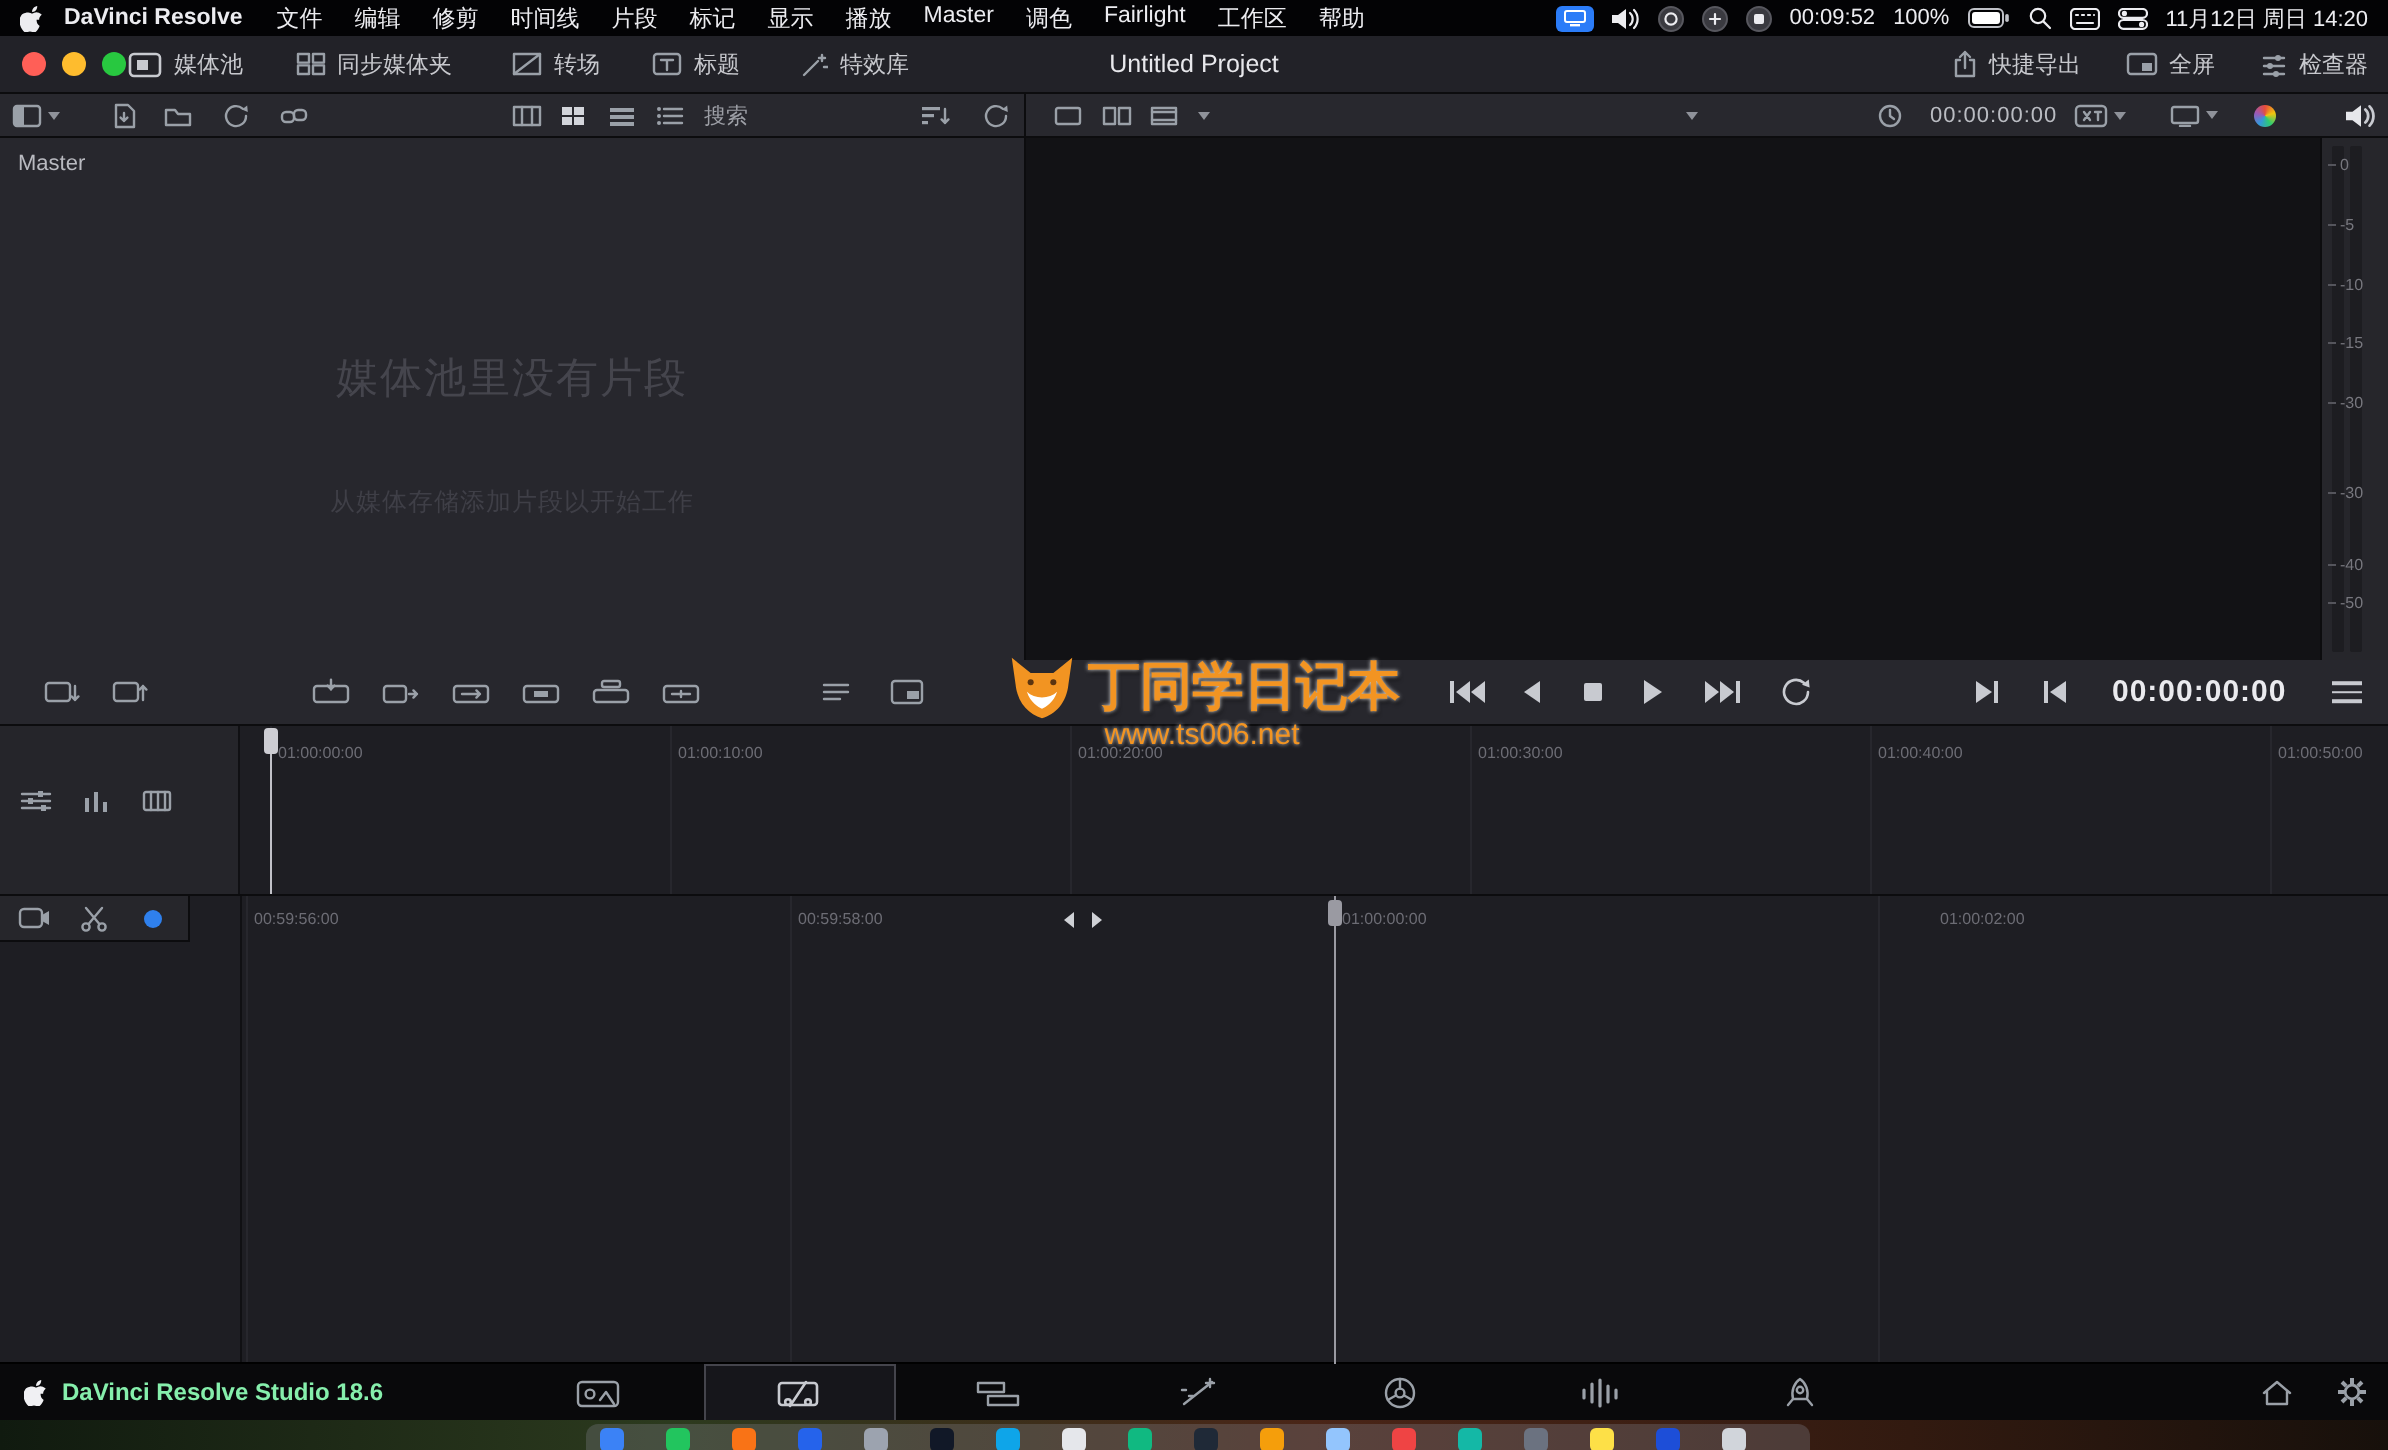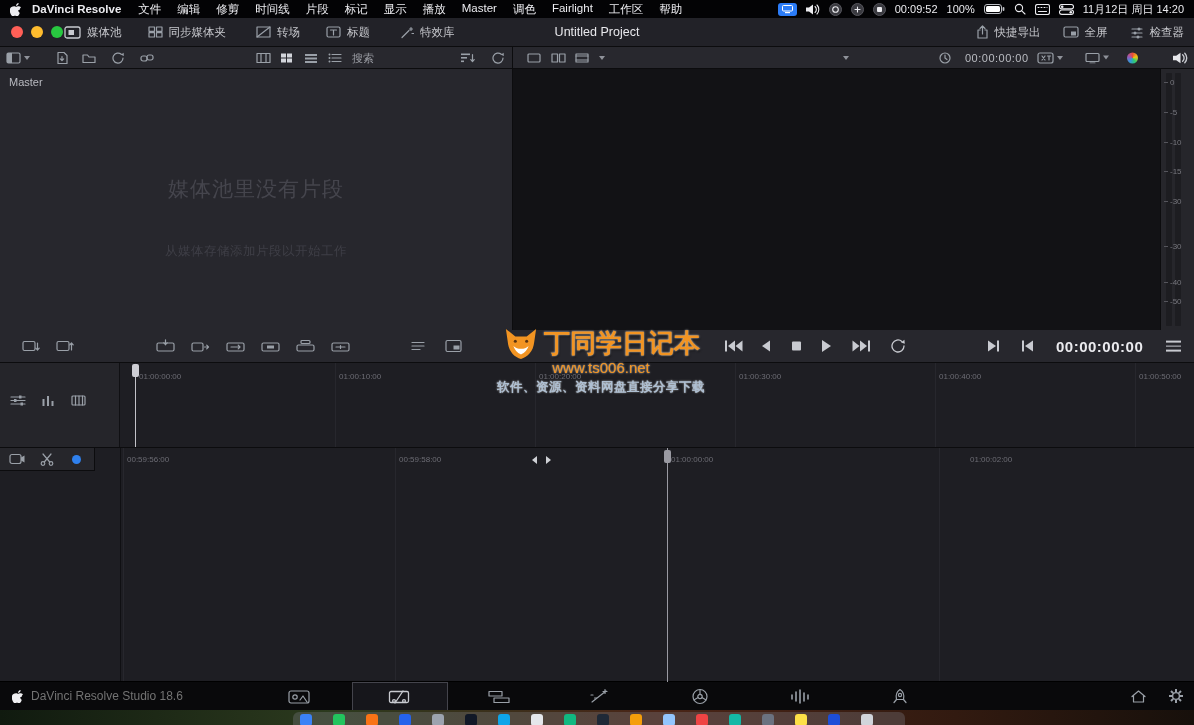--- a/index.html
+++ b/index.html
@@ -66,21 +66,21 @@
   .rlab{position:absolute;font-size:8px;color:#6c6c74;white-space:nowrap;z-index:1}
   .upperTL .rlab{top:9px}
   .lowerTL .rlab{top:7px}
   .ph-line{position:absolute;width:1px;background:#c2c2c8;z-index:4}
   .ph-handle{position:absolute;width:7px;height:13px;background:#cdcdd3;border-radius:2px;z-index:5}
   .chl{width:0;height:0;border-top:4px solid transparent;border-bottom:4px solid transparent;border-right:5px solid #cfd1d6}
   .chr{width:0;height:0;border-top:4px solid transparent;border-bottom:4px solid transparent;border-left:5px solid #cfd1d6}
   
   .bottombar{position:relative;height:29px;background:#09090b;border-top:1px solid #000}
   .bb-left{position:absolute;left:12px;top:0;height:100%;display:flex;align-items:center;gap:8px}
-  .bb-label{font-size:12px;font-weight:400;color:#737373;white-space:nowrap}
+  .bb-label{font-size:12px;font-weight:700;color:#86efac;white-space:nowrap}
   .page-box{position:absolute;left:352px;top:0;width:96px;height:28px;background:#16161b;border:1px solid #44444c;border-bottom:none}
   .page-btn{position:absolute;top:0;width:40px;height:28px;background:transparent;border:none;display:flex;align-items:center;justify-content:center;cursor:default;z-index:2}
   .colorwheel{width:11px;height:11px;border-radius:50%;background:conic-gradient(#e74c3c,#f1c40f,#2ecc71,#3498db,#9b59b6,#e74c3c)}
   
   .dockstrip{position:relative;height:15px;background:linear-gradient(90deg,#101a0f,#2c3a1e 28%,#4a2517 55%,#321a10 80%,#17100b)}
   .dockpanel{position:absolute;left:293px;top:2px;width:612px;height:15px;background:rgba(120,120,128,.35);border-radius:6px 6px 0 0;display:flex;align-items:flex-start;padding:2px 7px;gap:8px}
   .dock-ic{width:12px;height:12px;border-radius:3px;flex:none}
   
   .watermark{position:absolute;left:455px;top:326px;width:292px;z-index:50;text-align:center;pointer-events:none}
   .wm-row{display:flex;align-items:flex-end;justify-content:center;gap:4px}
@@ -744,16 +744,15 @@
         <svg width="38" height="34" viewBox="0 0 40 36">
             <path fill="#f29422" d="M4 2l10 8h12L36 2l-2 14c-1 10-7 16-14 18-7-2-13-8-14-18z"></path>
             <path fill="#fff" d="M12 20c2 6 6 8 8 9 2-1 6-3 8-9-4 4-12 4-16 0z"></path>
             <circle cx="14" cy="15" r="1.6" fill="#5b3410"></circle>
             <circle cx="26" cy="15" r="1.6" fill="#5b3410"></circle>
           </svg>
       </span>
       <span class="wm-title">丁同学日记本</span>
     </div>
     <div class="wm-url">www.ts006.net</div>
-    <div class="wm-sub">软件、资源、资料网盘直接分享下载</div>
   </div>
 
 </div>
 
 </body></html>

